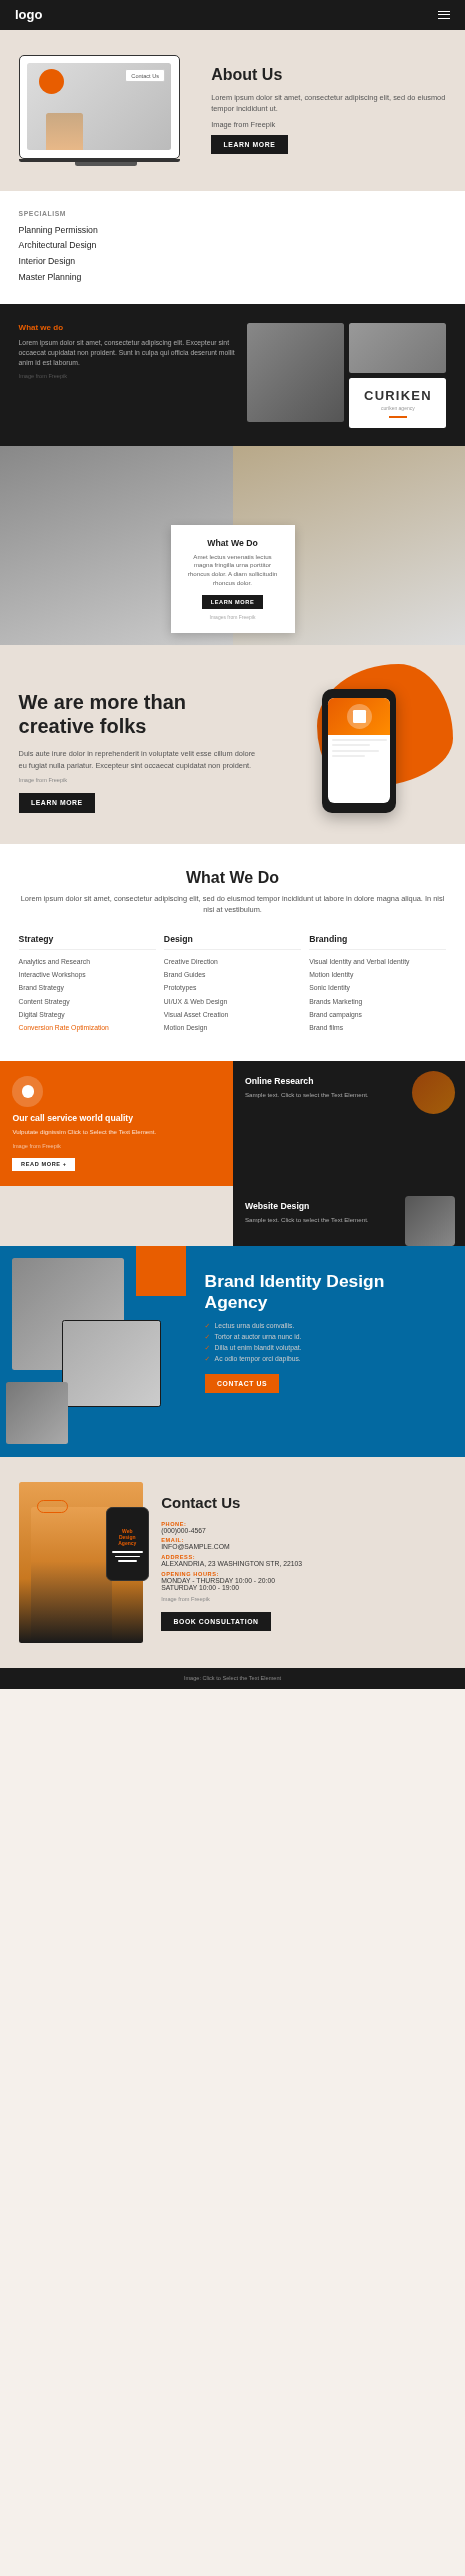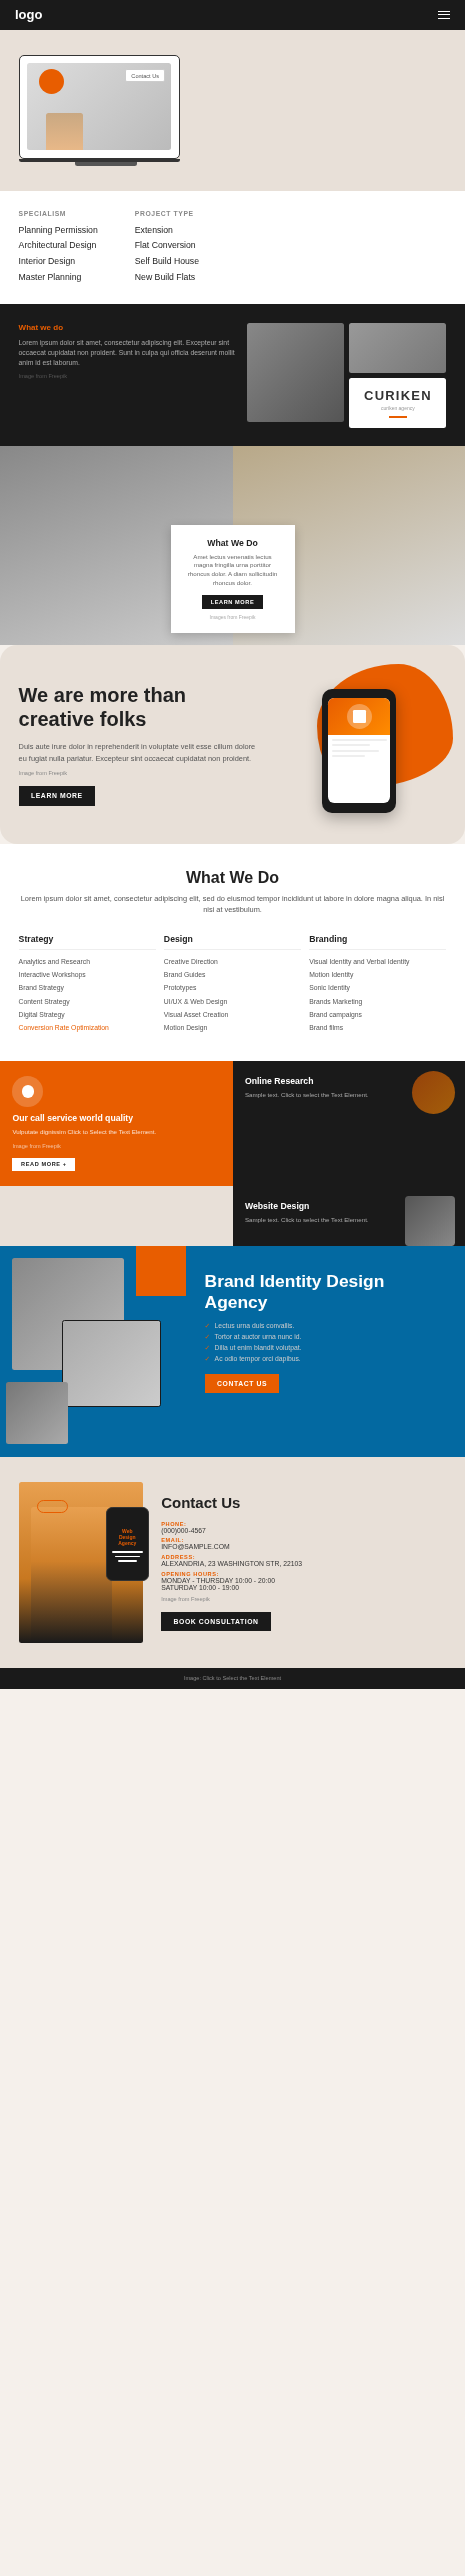--- a/index.html
+++ b/index.html
@@ -145,25 +145,24 @@
     }
     .curiken-logo { font-size: 13px; color: #333; font-weight: bold; letter-spacing: 1.2px; }
     .curiken-sub { font-size: 5px; color: #999; margin-top: 2.5px; }
     .orange-bar { width: 18.6px; height: 2.5px; background: #e85d00; margin-top: 5px; }
 
     
     .creative-section {
       background: #e8e0d8;
       padding: 31px 18.6px;
       display: flex;
-      align-items: center;
+      align-items: flex-end;
       gap: 24px;
       position: relative;
       overflow: hidden;
-      border-radius: 17px;
     }
     .creative-left { flex: 1; }
     .creative-left h2 { font-size: 20px; font-weight: 700; line-height: 1.2; margin-bottom: 10px; }
     .creative-left p { font-size: 7.4px; color: #555; line-height: 1.6; margin-bottom: 3.7px; }
     .creative-left .source { font-size: 5.6px; color: #888; margin-bottom: 8.7px; }
     .creative-right {
       width: 161px;
       position: relative;
       flex-shrink: 0;
     }
@@ -412,33 +411,33 @@
     <div class="laptop-mock">
       <div class="laptop-screen-img">
         <div class="orange-circle"></div>
         <div class="laptop-label">Contact Us</div>
         <div style="position:absolute;bottom:0;left:18.6px;width:37px;height:37px;background:linear-gradient(180deg,#c9a882,#e8b888);border-radius:2.5px 2.5px 0 0;"></div>
       </div>
     </div>
     <div style="height:3.7px;background:#333;border-radius:0 0 2.5px 2.5px;width:161px;"></div>
     <div style="height:3.7px;background:#555;width:62px;margin:0 auto;border-radius:0 0 2.5px 2.5px;"></div>
   </div>
+  <div class="about-content">
+    <h2>About Us</h2>
+    <p>Lorem ipsum dolor sit amet, consectetur adipiscing elit, sed do eiusmod tempor incididunt ut.</p>
+    <p class="about-source source-text">Image from Freepik</p>
+    <button class="btn-dark">LEARN MORE</button>
+  </div>
 </section>
 
 <section class="specs-section">
   <div class="specs-col">
     <h4>Specialism</h4>
     <p>
       Planning Permission<br>Architectural Design<br>Interior Design<br>Master Planning
-    </p>
-  </div>
-  <div class="specs-col">
-    <h4>Project type</h4>
-    <p>
-      Extension<br>Flat Conversion<br>Self Build House<br>New Build Flats
     </p>
   </div>
 </section>
 
 <section class="whatwedo1-section">
   <div class="whatwedo1-left">
     <h4>What we do</h4>
     <p>Lorem ipsum dolor sit amet, consectetur adipiscing elit. Excepteur sint occaecat cupidatat non proident. Sunt in culpa qui officia deserunt mollit anim id est laborum.</p>
     <p class="source">Image from Freepik</p>
   </div>

